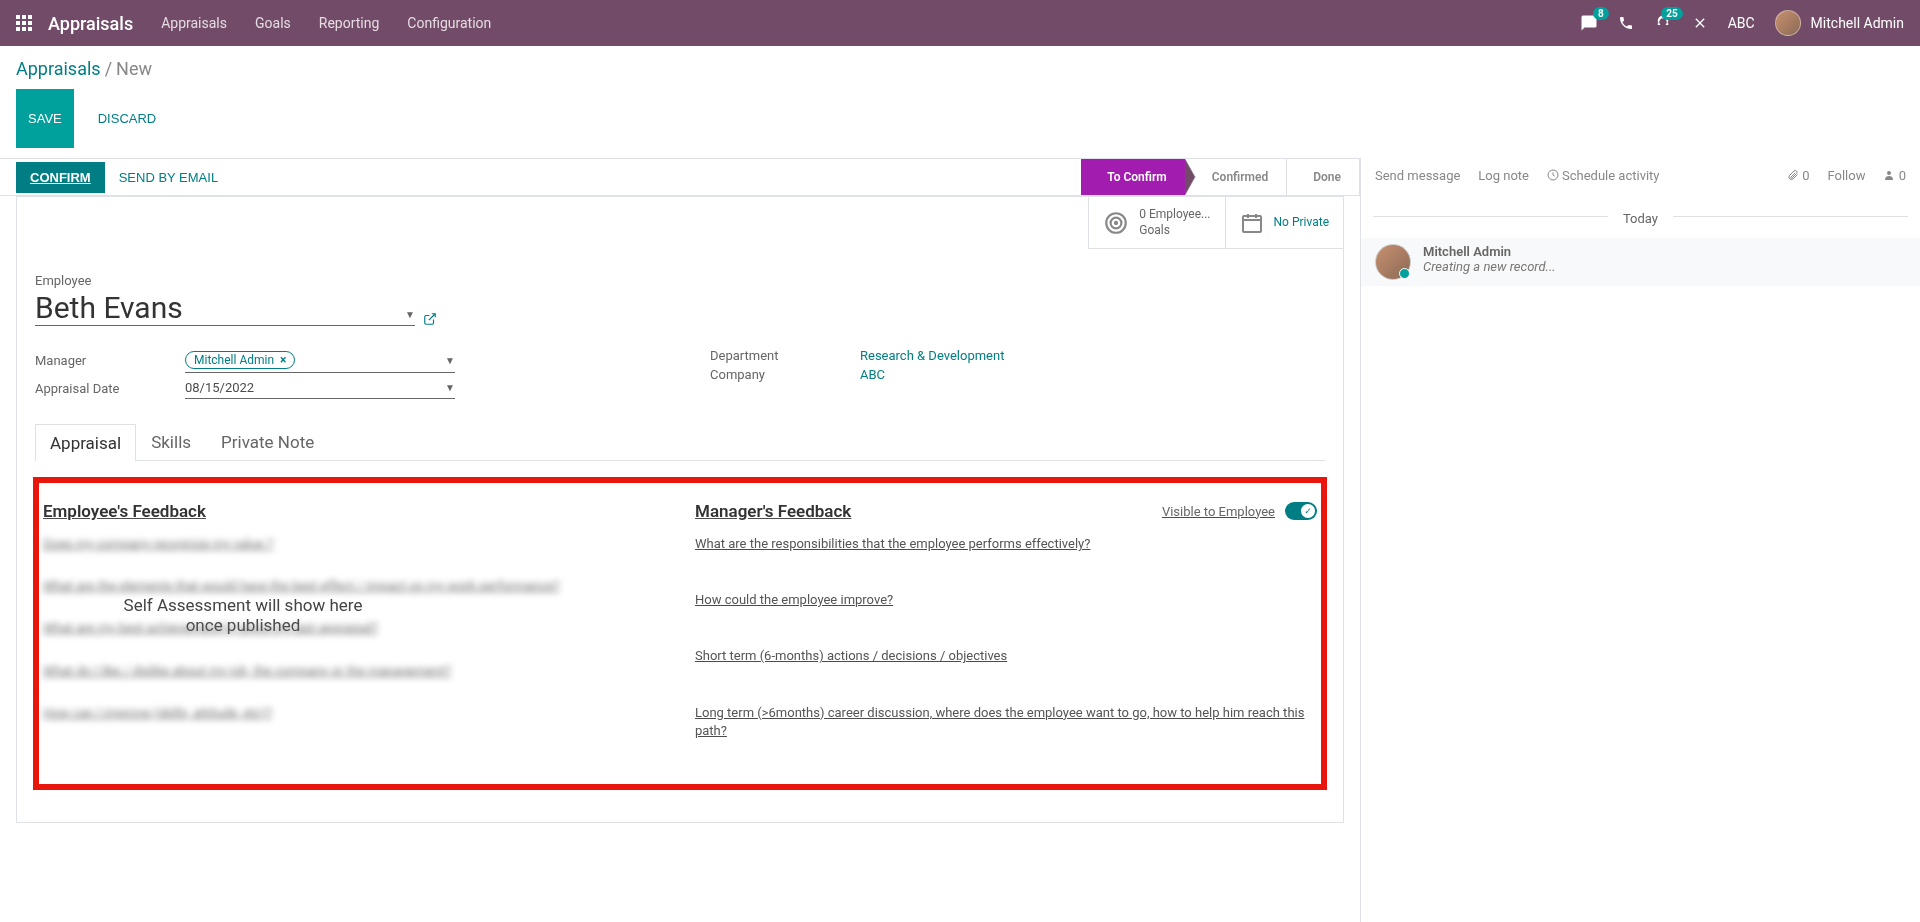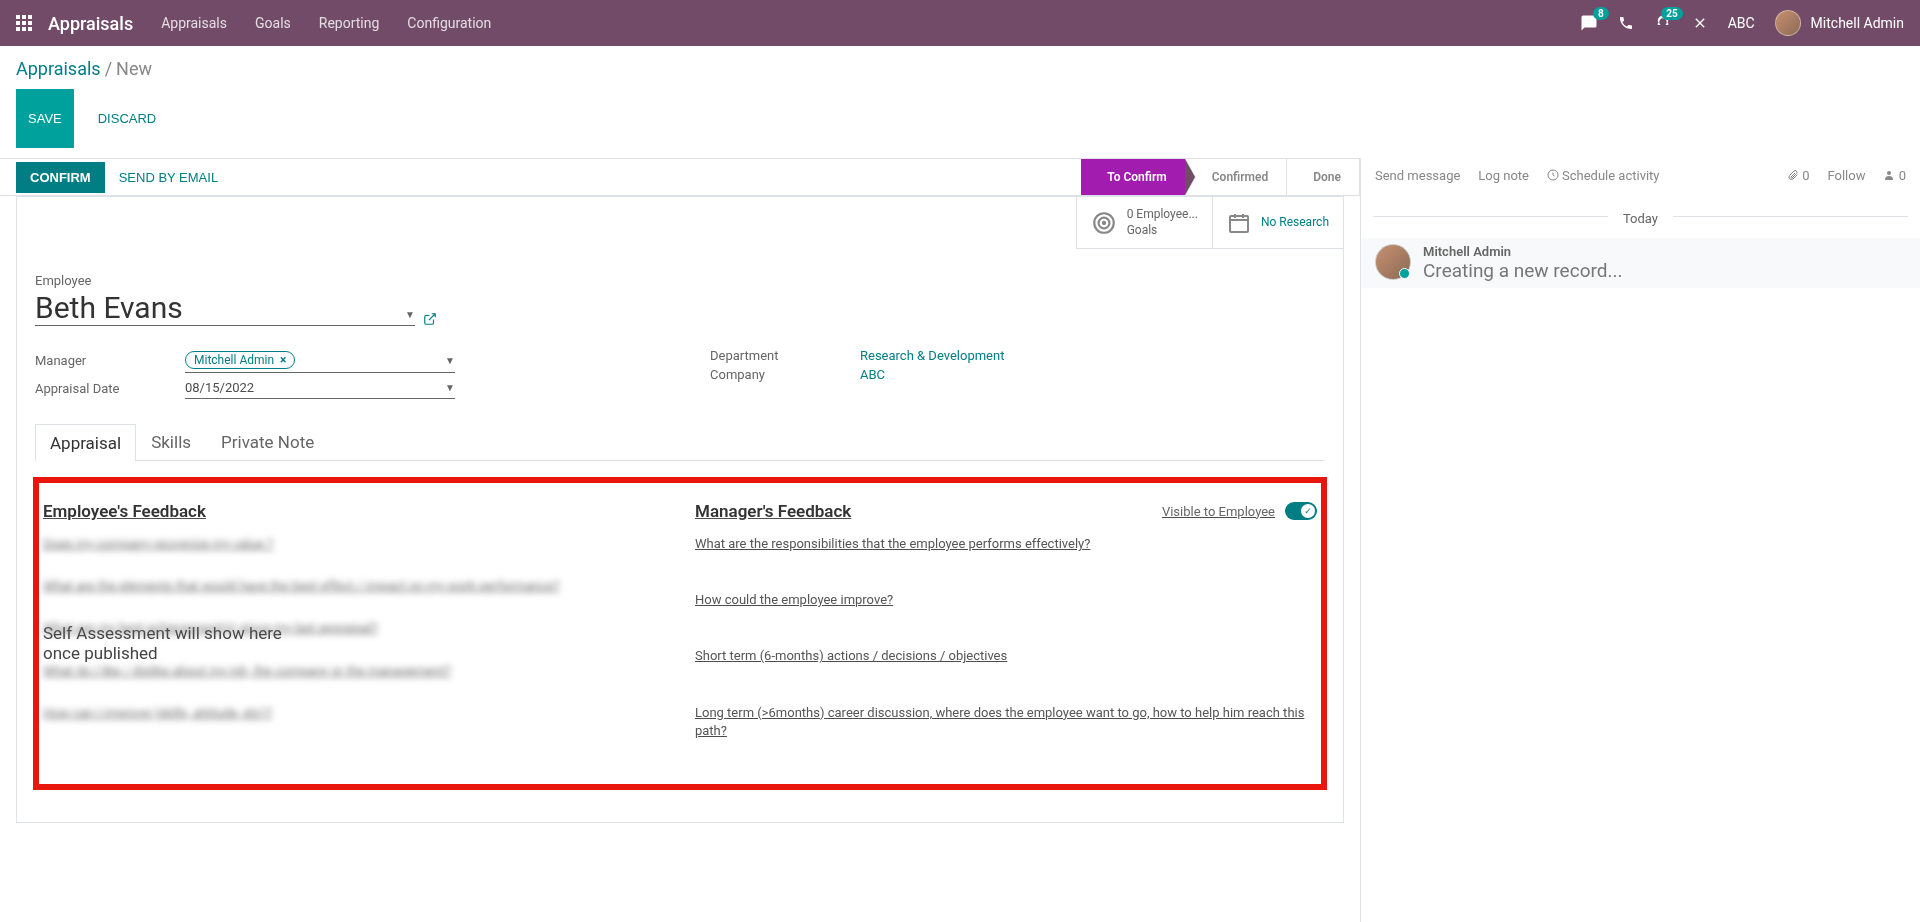--- a/index.html
+++ b/index.html
@@ -30,21 +30,21 @@
 .btn.link { background: none; color: #017E84; font-weight: 500; }
 
 
 .main-split { display: flex; height: calc(100vh - 46px - 80px); }
 .form-col { flex: 1; overflow-y: auto; position: relative; }
 .chatter-col { width: 560px; border-left: 1px solid #dee2e6; background: #fff; }
 
 
 .statusbar { display: flex; align-items: center; border-top: 1px solid #dee2e6; border-bottom: 1px solid #dee2e6; background: #fff; padding-left: 16px; }
 .statusbar-left { display: flex; gap: 0; }
-.btn.status-primary { background: #017E84; color: #fff; padding: 8px 14px; font-weight:600;}
+.btn.status-primary { background: #017E84; color: #fff; padding: 8px 14px; font-weight:600;text-decoration:underline;}
 .btn.status-secondary { background: none; color: #017E84; padding: 8px 14px; font-weight:500;}
 .statusbar-right { margin-left: auto; display: flex; height: 36px; }
 .status-step { position: relative; padding: 0 18px 0 26px; display: flex; align-items: center; font-size: 12px; font-weight: 600; color: #888; border-right: 1px solid #dee2e6; }
 .status-step.active { background: #a21caf; color: #fff; }
 .status-step.active::after { content:""; position:absolute; right:-10px; top:0; border-top:18px solid transparent; border-bottom:18px solid transparent; border-left:10px solid #714B67; z-index:2; }
 .status-step.active::before { content:""; position:absolute; right:-11px; top:0; border-top:18px solid transparent; border-bottom:18px solid transparent; border-left:10px solid #dee2e6; z-index:1; }
 
 
 .sheet { background: #fff; border: 1px solid #dee2e6; margin: 0 16px 16px; position: relative; min-width: 980px; }
 .button-box { position: absolute; top: 0; right: 0; display: flex; border-bottom: 1px solid #dee2e6; }
@@ -82,36 +82,36 @@
 .tab-pane { padding: 16px 0; }
 .highlight-box { border: 6px solid #E8160C; padding: 18px 4px 6px; display: flex; gap: 30px; margin: 0 -2px; text-decoration: underline; }
 .fb-col { flex: 1; }
 .fb-header { display: flex; align-items: center; justify-content: space-between; margin-bottom: 14px; }
 .fb-title { font-size: 17px; font-weight: 600; color: #333; }
 .vis-wrap { display: flex; align-items: center; gap: 10px; font-size: 13px; color: #666; }
 .toggle { width: 32px; height: 18px; background: #017E84; border-radius: 10px; position: relative; cursor:pointer; }
 .toggle::after { content: "✓"; position: absolute; right: 2px; top: 2px; width: 14px; height: 14px; background: #fff; border-radius: 50%; font-size: 9px; color: #017E84; display:flex; align-items:center; justify-content:center; }
 .fb-q { font-size: 13px; color: #555; margin-bottom: 38px; line-height:1.4; }
 .blurred .fb-q { filter: blur(3px); color: #777; margin-bottom: 24px;}
-.overlay-msg { position: absolute; width: 400px; text-align: left; font-size: 17px; color: #444; margin-top: 88px; }
+.overlay-msg { position: absolute; width: 400px; text-align: center; font-size: 17px; color: #444; margin-top: 60px; }
 .emp-col { position: relative; }
 
 
 .chatter-top { display: flex; align-items: center; padding: 10px 14px; gap: 18px; border-bottom: none; color: #888; font-size: 13px; }
 .chatter-top .c-action { cursor: pointer; }
 .chatter-top .c-right { margin-left: auto; display: flex; gap: 18px; align-items: center; }
 .chatter-today { text-align: center; color: #666; font-size: 13px; padding: 18px 0 12px; position: relative; }
 .chatter-today::before, .chatter-today::after { content:""; position:absolute; top:50%; width: 42%; height:1px; background:#dee2e6;}
 .chatter-today::before { left: 12px; }
 .chatter-today::after { right: 12px; }
 .chatter-msg { display: flex; gap: 12px; padding: 6px 14px; background: #f8f9fa; }
 .chatter-msg .avatar2 { width: 36px; height: 36px; border-radius: 50%; background: linear-gradient(135deg,#c89070,#8a6a55); border:1px solid #ccc; position:relative;}
 .chatter-msg .avatar2::after{content:"";position:absolute;bottom:0;right:0;width:9px;height:9px;background:#00A09D;border-radius:50%;border:1px solid #fff;}
 .chatter-msg .msg-body .author { color: #666; font-weight: 600; font-size: 13px; }
-.chatter-msg .msg-body .msg-text { color: #777; font-size: 19px; }
+.chatter-msg .msg-body .msg-text { color: #777; font-size: 13px; font-style: italic; }
 
 
 .form-col::-webkit-scrollbar{width:16px;}
 .form-col::-webkit-scrollbar-thumb{background:#b5b5b5;}
 .form-col::-webkit-scrollbar-track{background:#e9e9e9;}
 
 svg { display:block; }
 </style>
 </head>
 <body>
@@ -202,21 +202,21 @@
             <span class="l1">0 Employee...</span>
             <span class="l2">Goals</span>
           </div>
         </div>
         <div class="stat-btn meeting">
           <svg width="24" height="24" viewBox="0 0 24 24" fill="none" stroke="currentColor" stroke-width="2">
               <rect x="3" y="5" width="18" height="16" rx="1"></rect>
               <path d="M3 9h18M8 3v4M16 3v4"></path>
             </svg>
           <div class="stat-text">
-            <span class="l1">No Research</span>
+            <span class="l1">No Private</span>
           </div>
         </div>
       </div>
 
       <div class="sheet-body">
         <div class="title-label">Employee</div>
         <div style="display:flex;align-items:center;">
           <div class="title-field">
             <h1>Beth Evans</h1>
             <span class="dd">▼</span>

